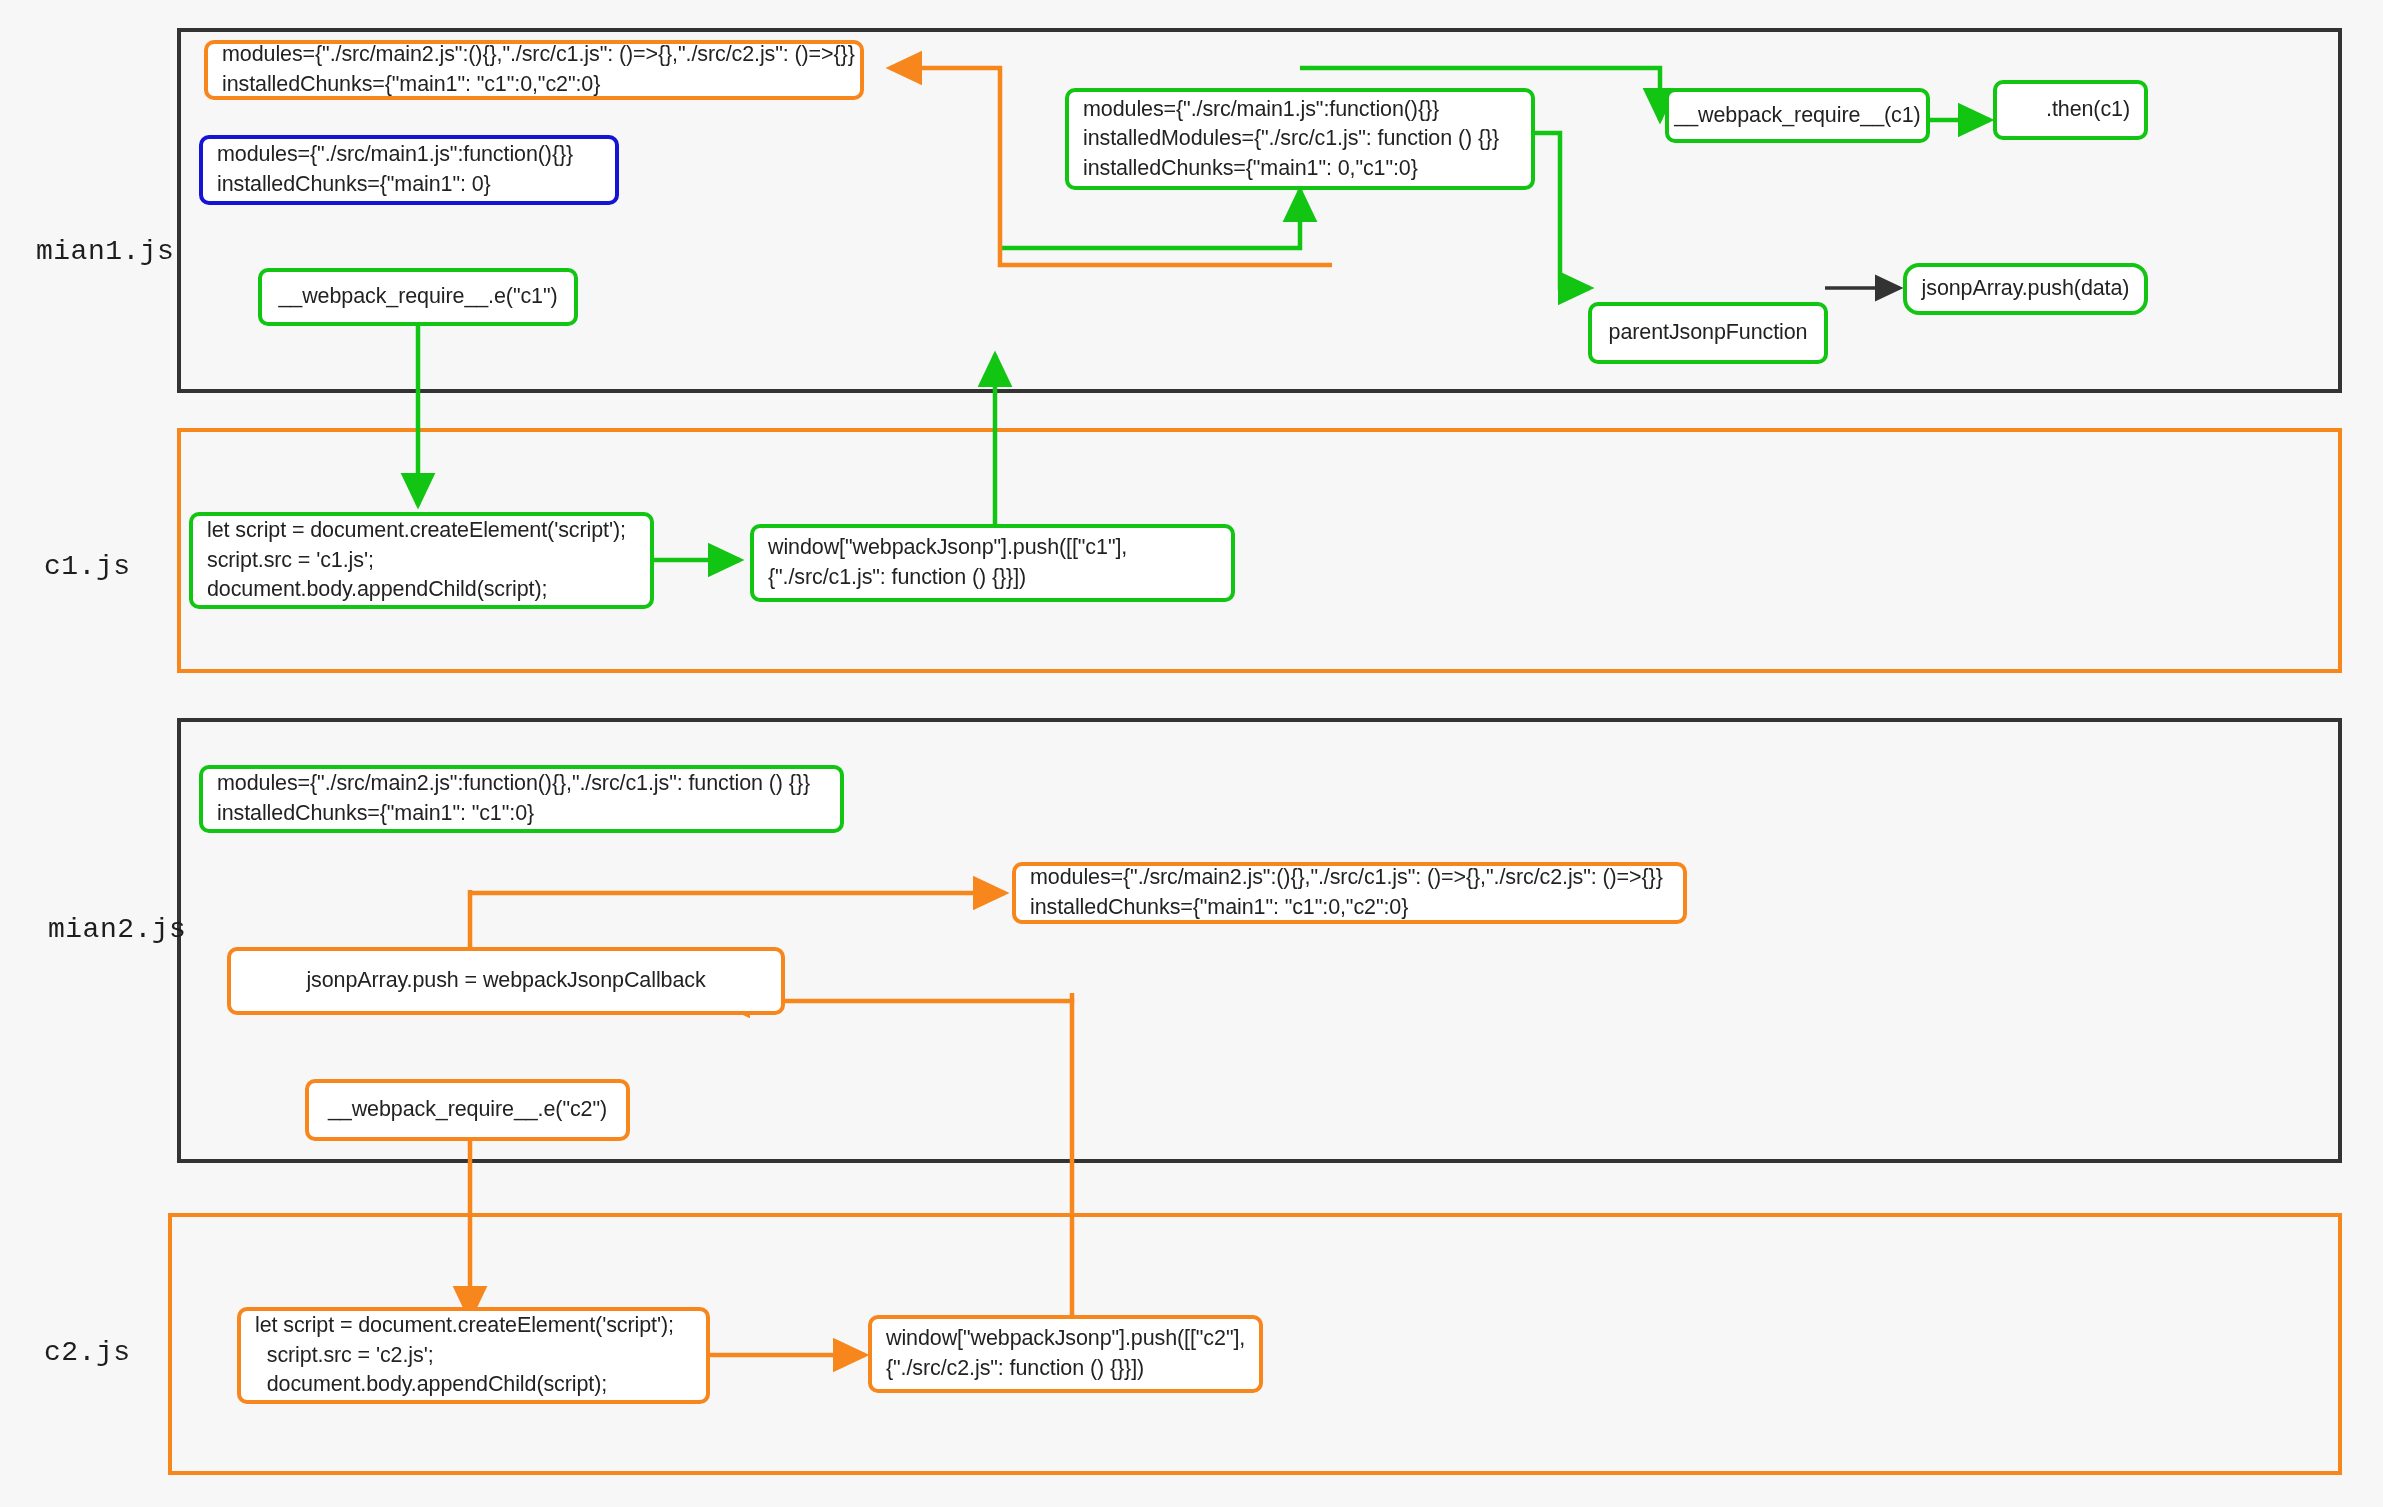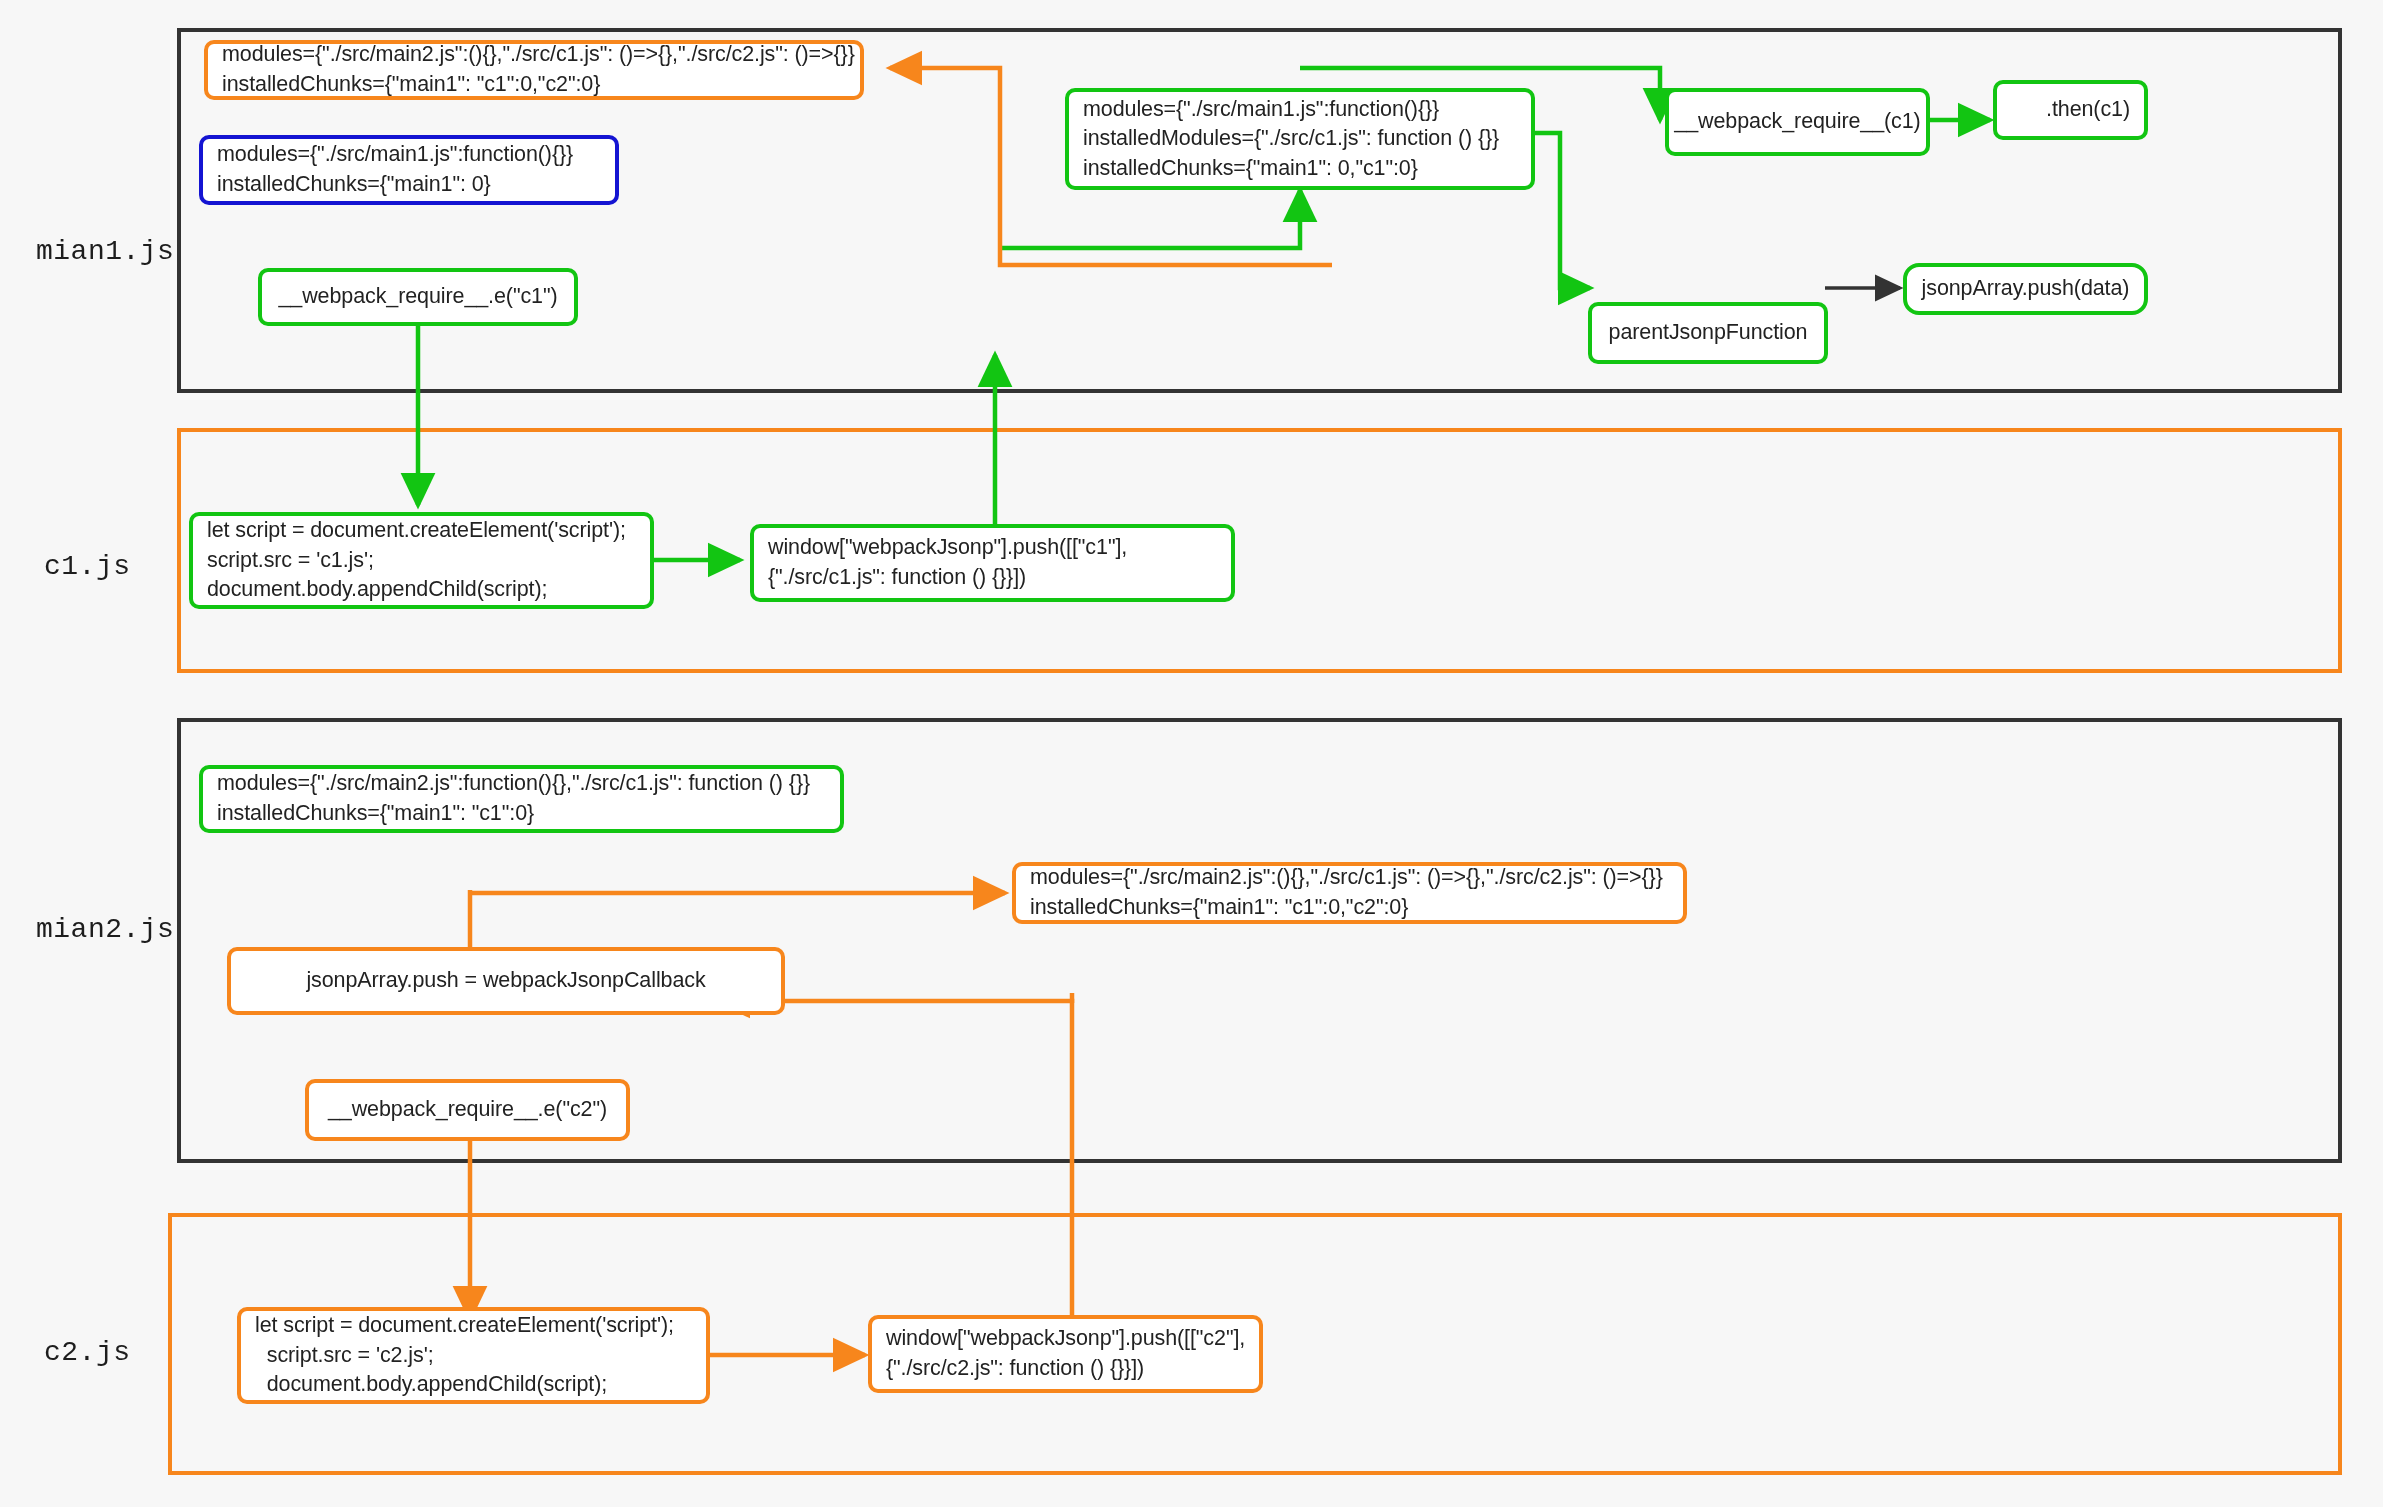--- a/index.html
+++ b/index.html
@@ -140,21 +140,21 @@
     </g>
   </svg>
 
   <div class="lane dark" style="left:177px; top:28px; width:2165px; height:365px;"></div>
   <div class="lane orng" style="left:177px; top:428px; width:2165px; height:245px;"></div>
   <div class="lane dark" style="left:177px; top:718px; width:2165px; height:445px;"></div>
   <div class="lane orng" style="left:168px; top:1213px; width:2174px; height:262px;"></div>
 
   <div class="lane-label" style="left:36px; top:236px;">mian1.js</div>
   <div class="lane-label" style="left:44px; top:551px;">c1.js</div>
-  <div class="lane-label" style="left:36px; top:914px;">mian2.js</div>
+  <div class="lane-label" style="left:48px; top:914px;">mian2.js</div>
   <div class="lane-label" style="left:44px; top:1337px;">c2.js</div>
 
   <div class="node orange" style="left:204px; top:40px; width:660px; height:60px;">
     <div class="txt">modules={"./src/main2.js":(){},"./src/c1.js": ()=&gt;{},"./src/c2.js": ()=&gt;{}}
 installedChunks={"main1": "c1":0,"c2":0}</div>
   </div>
 
   <div class="node blue" style="left:199px; top:135px; width:420px; height:70px;">
     <div class="txt">modules={"./src/main1.js":function(){}}
 installedChunks={"main1": 0}</div>
@@ -164,21 +164,21 @@
     <div class="txt">__webpack_require__.e("c1")</div>
   </div>
 
 
   <div class="node green" style="left:1065px; top:88px; width:470px; height:102px;">
     <div class="txt">modules={"./src/main1.js":function(){}}
 installedModules={"./src/c1.js": function () {}}
 installedChunks={"main1": 0,"c1":0}</div>
   </div>
 
-  <div class="node green center" style="left:1665px; top:88px; width:265px; height:68px;">
+  <div class="node green center" style="left:1665px; top:88px; width:265px; height:55px;">
     <div class="txt">__webpack_require__(c1)</div>
   </div>
 
   <div class="node green center" style="left:1993px; top:80px; width:155px; height:60px;justify-content:flex-end;">
     <div class="txt">.then(c1)</div>
   </div>
 
   <div class="node green center" style="left:1588px; top:258px; width:240px; height:62px;margin-top:44px;">
     <div class="txt">parentJsonpFunction</div>
   </div>

